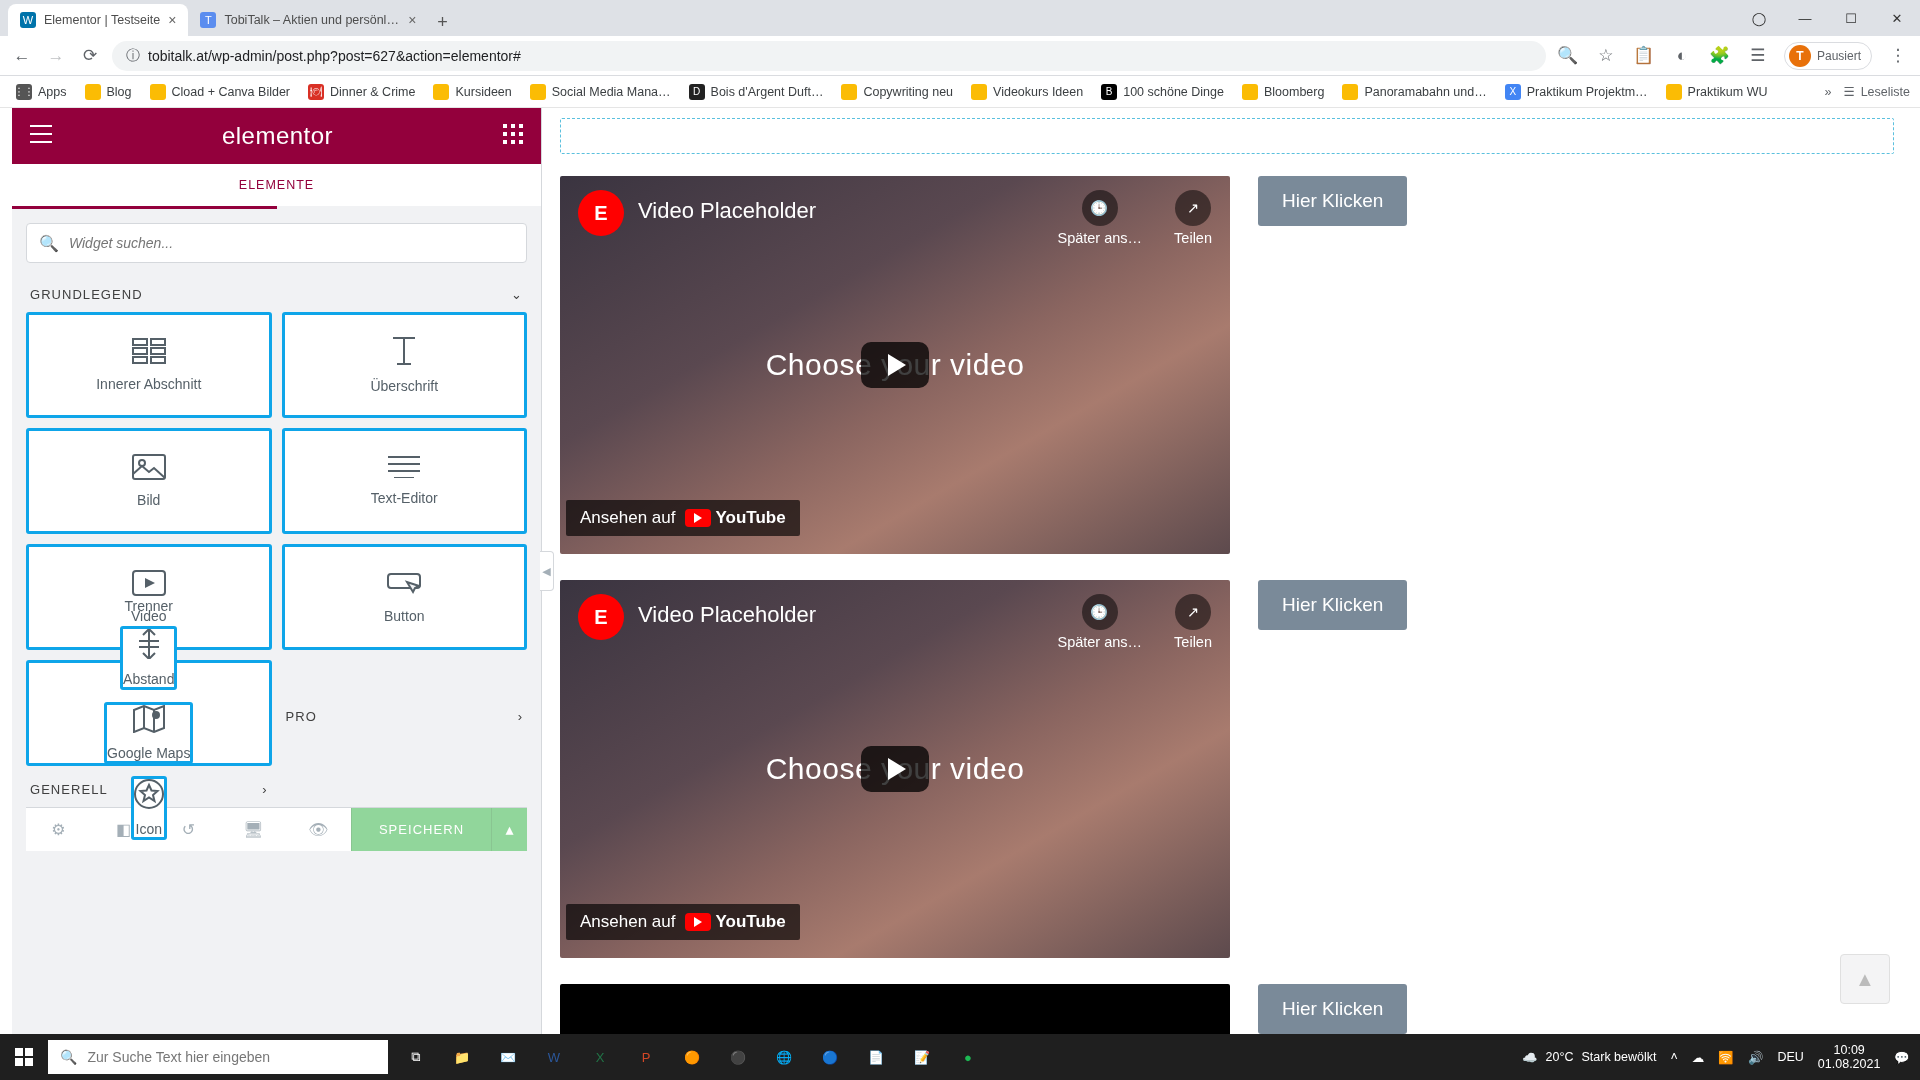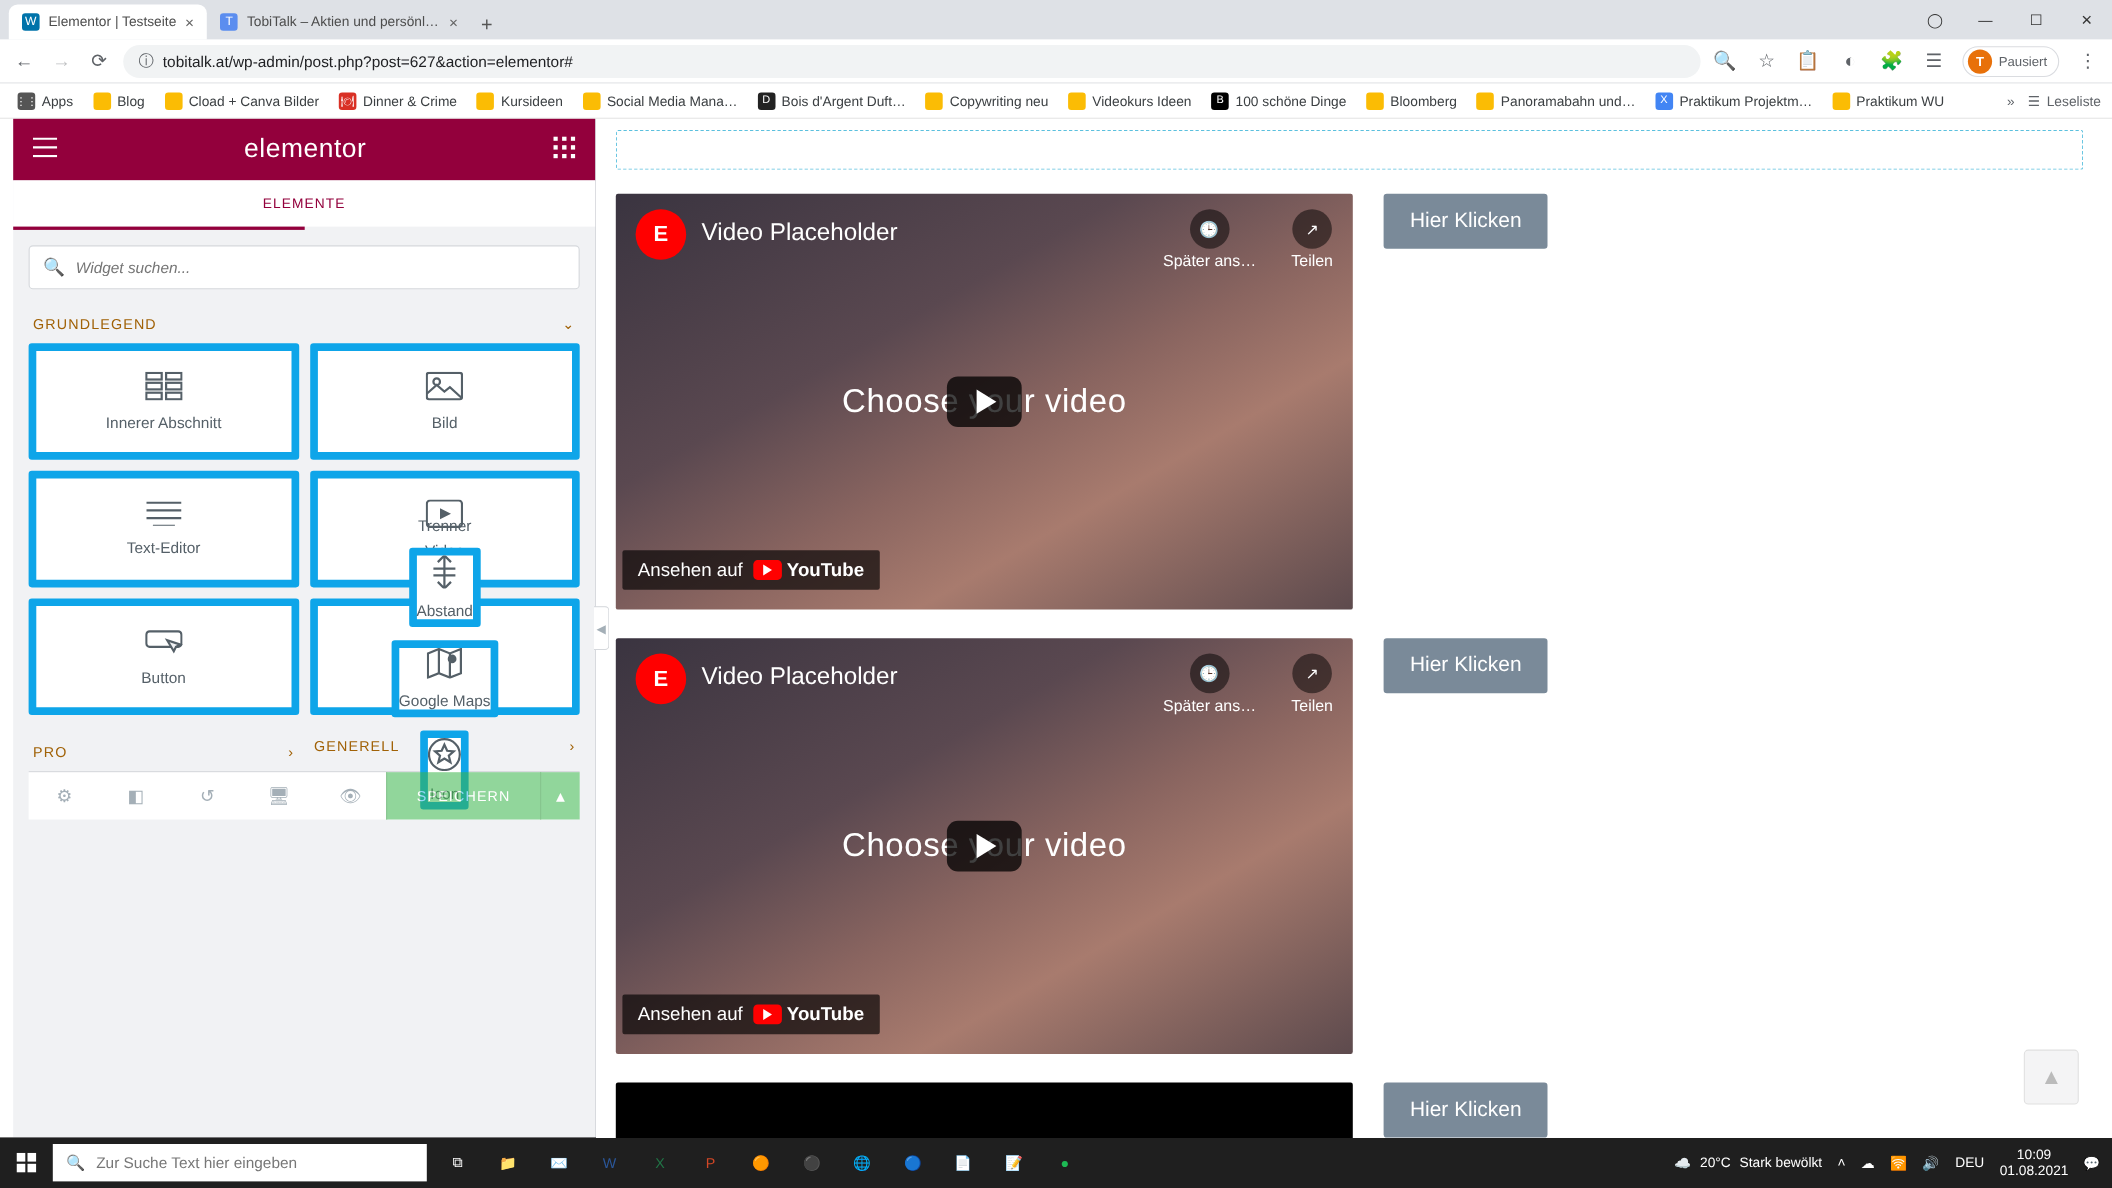--- a/index.html
+++ b/index.html
@@ -35,23 +35,23 @@
   .hamburger, .grid-btn { color:#fff; }
   .brand { color:#fff; font-size:24px; font-weight:500; letter-spacing:.5px; }
   .sb-tabs { height:42px; display:flex; background:#fff; }
   .sb-tab { flex:1; display:flex;align-items:center;justify-content:center;font-size:12.5px;color:#6d7882;letter-spacing:.08em; }
   .sb-tab.active { color:#93003c; font-weight:500; }
   .sb-tab-ind { height:3px; background:#93003c; width:50%; }
   .sb-search { margin:14px 14px 8px; height:40px; background:#fff; border:1px solid #d5d8dc; border-radius:4px; display:flex; align-items:center; padding:0 12px; gap:10px; color:#a4afb7; }
   .sb-search input { border:0; outline:0; flex:1; font-size:14px; color:#6d7882; font-style:italic; background:transparent; }
 
   .sb-scroll { flex:1; overflow:auto; padding: 0 14px 10px; }
-  .cat-head { display:flex; align-items:center; justify-content:space-between; color:#a16207; font-size:13px; letter-spacing:.08em; padding:16px 4px 10px; }
+  .cat-head { display:flex; align-items:center; justify-content:space-between; color:#404040; font-size:13px; letter-spacing:.08em; padding:16px 4px 10px; }
   .widgets-grid { display:grid; grid-template-columns:1fr 1fr; gap:10px; }
-  .widget-card { background:#fff; border:7px solid #0ea5e9; border-radius:3px; height:106px; display:flex; flex-direction:column; align-items:center; justify-content:center; gap:12px; color:#556068; font-size:14px; }
+  .widget-card { background:#fff; border:3px solid #0ea5e9; border-radius:3px; height:106px; display:flex; flex-direction:column; align-items:center; justify-content:center; gap:12px; color:#556068; font-size:14px; }
   .widget-card svg { color:#556068; }
 
   .sb-footer { height:44px; background:#fff; border-top:1px solid #d5d8dc; display:flex; align-items:center; }
   .ft-ico { flex:1; display:flex;align-items:center;justify-content:center;color:#a4afb7;font-size:16px; }
   .save-btn { width:140px; height:100%; background:#39b54a; color:#fff; font-size:13px; letter-spacing:.08em; display:flex;align-items:center;justify-content:center;border-left:1px solid #2a9638;opacity:.55; }
   .save-caret { width:36px; height:100%; background:#39b54a; color:#fff; display:flex;align-items:center;justify-content:center;border-left:1px solid #2a9638;opacity:.55; }
 
   .collapse-handle { position:absolute; left:528px; top:calc(50% - 20px); width:14px; height:40px; background:#fff;border:1px solid #d5d8dc;border-left:0;border-radius:0 4px 4px 0;display:flex;align-items:center;justify-content:center;color:#a4afb7;font-size:11px;z-index:5; }
 
   
@@ -245,20 +245,26 @@
               <rect x="1" y="1" width="14" height="6"></rect>
               <rect x="19" y="1" width="14" height="6"></rect>
               <rect x="1" y="10" width="14" height="6"></rect>
               <rect x="19" y="10" width="14" height="6"></rect>
               <rect x="1" y="19" width="14" height="6"></rect>
               <rect x="19" y="19" width="14" height="6"></rect>
             </svg>
           <span>Innerer Abschnitt</span>
         </div>
         <div class="widget-card">
+          <svg width="30" height="30" viewBox="0 0 30 30" fill="none" stroke="#556068" stroke-width="2">
+              <path d="M4 2h22M15 2v26M8 28h14"></path>
+            </svg>
+          <span>Überschrift</span>
+        </div>
+        <div class="widget-card">
           <svg width="34" height="26" viewBox="0 0 34 26" fill="none" stroke="#556068" stroke-width="2">
               <rect x="1" y="1" width="32" height="24" rx="2"></rect>
               <circle cx="10" cy="9" r="3"></circle>
               <path d="M1 20l9-8 7 6 5-4 11 10"></path>
             </svg>
           <span>Bild</span>
         </div>
         <div class="widget-card">
           <svg width="32" height="22" viewBox="0 0 32 22" stroke="#556068" stroke-width="2">
               <path d="M0 1h32M0 8h32M0 15h32M6 22h20"></path>

